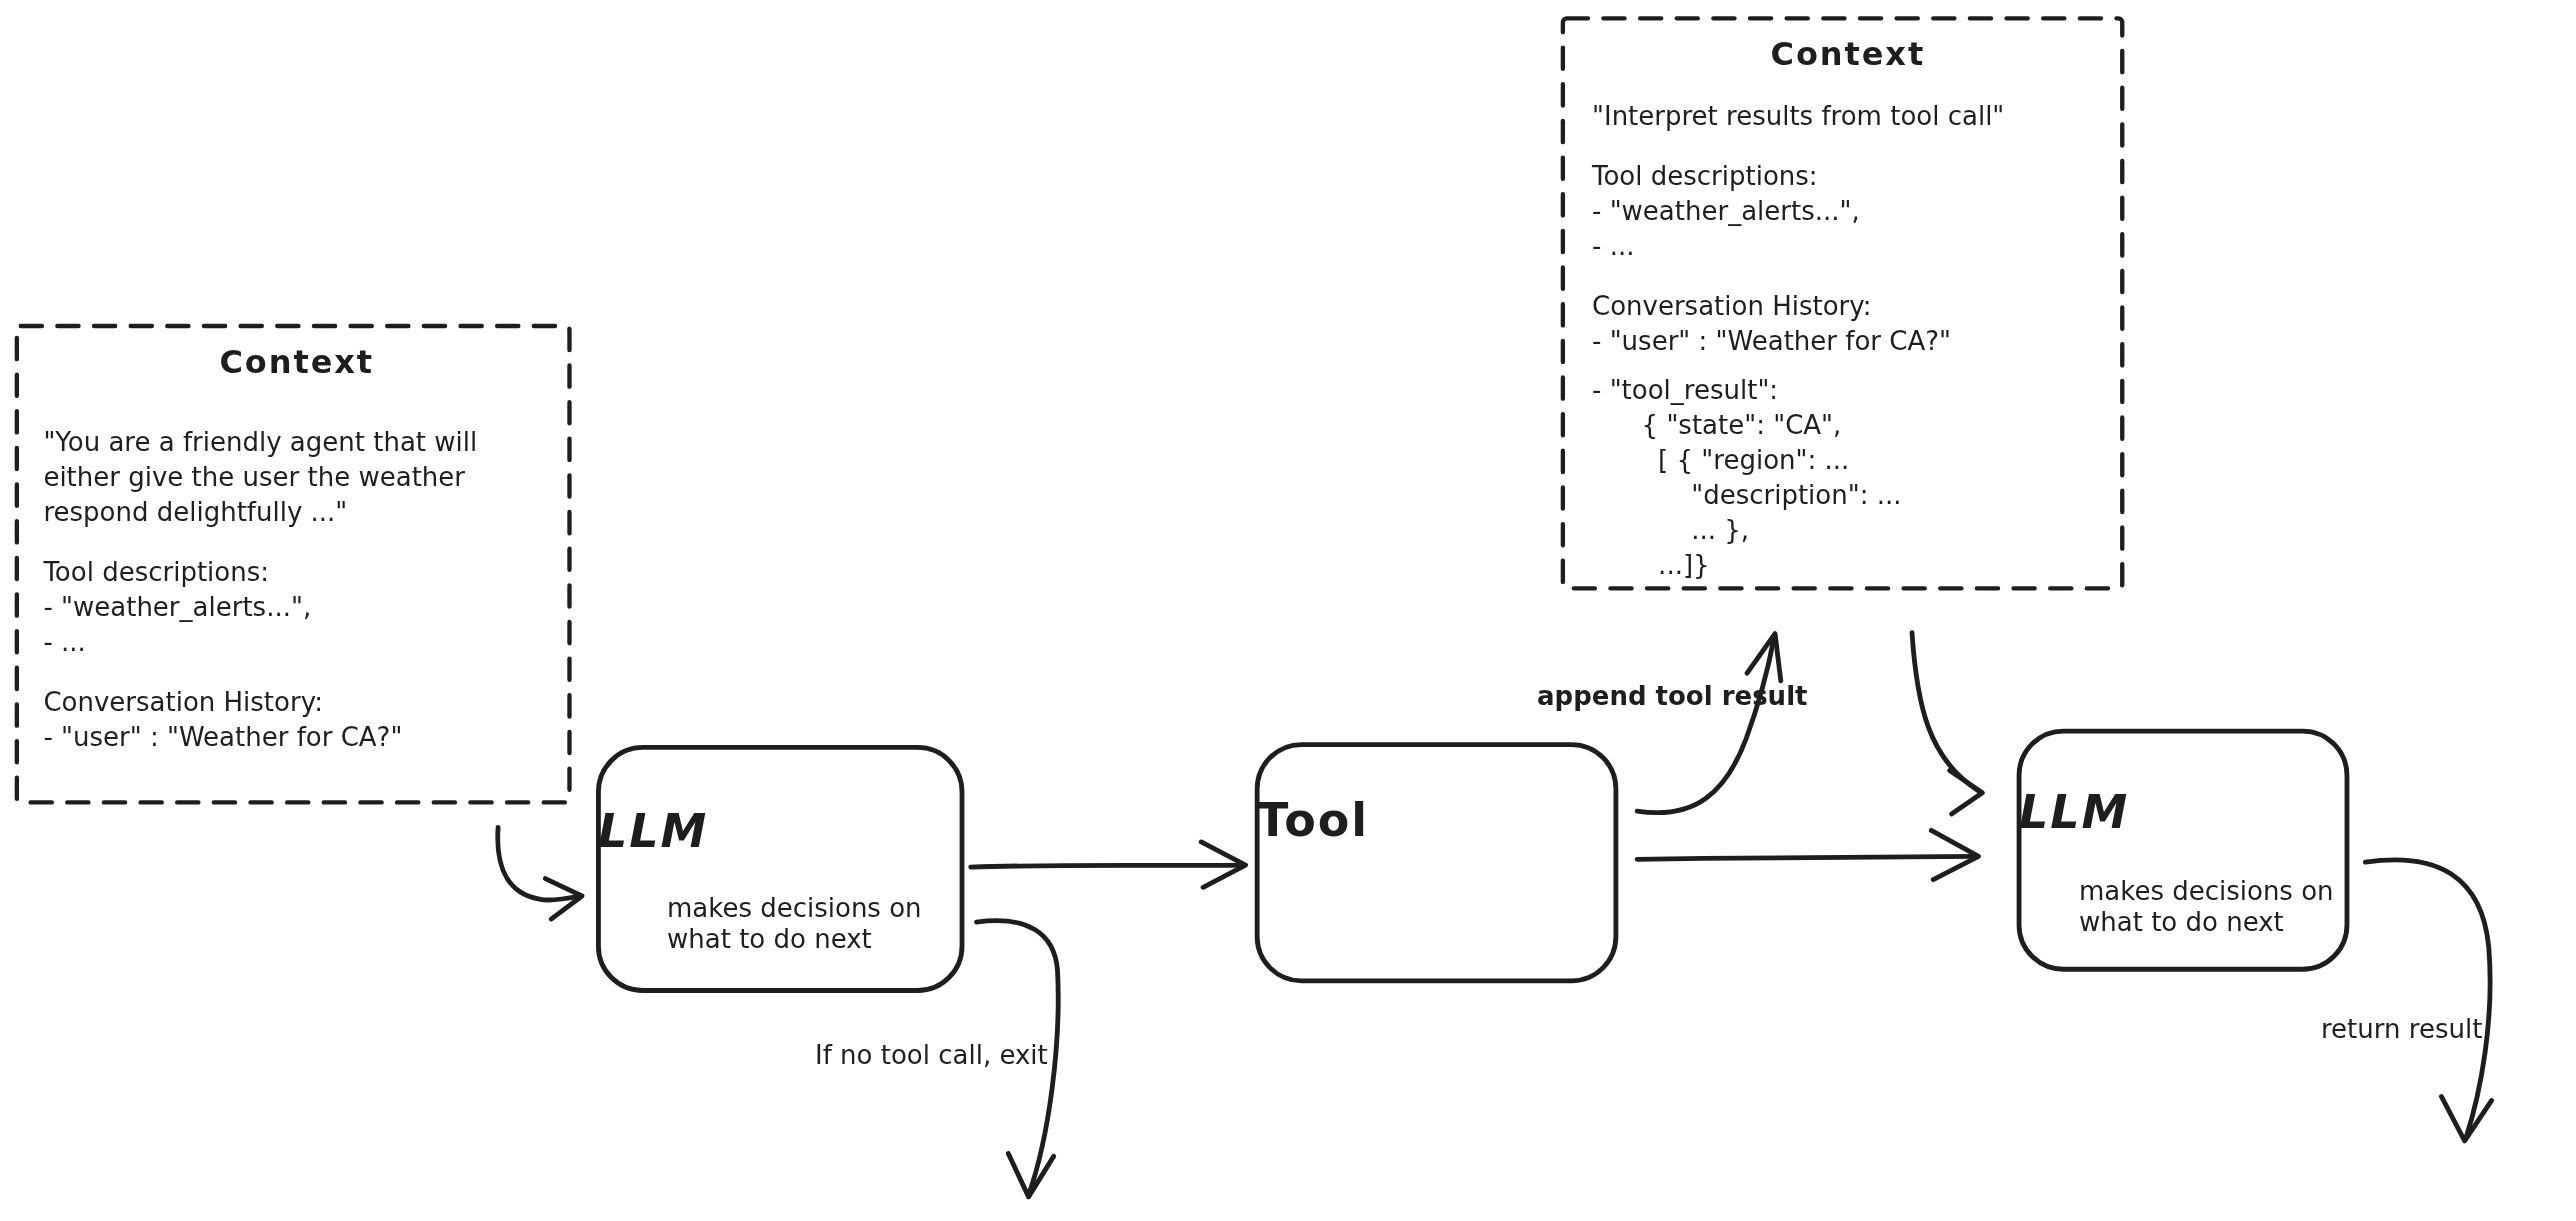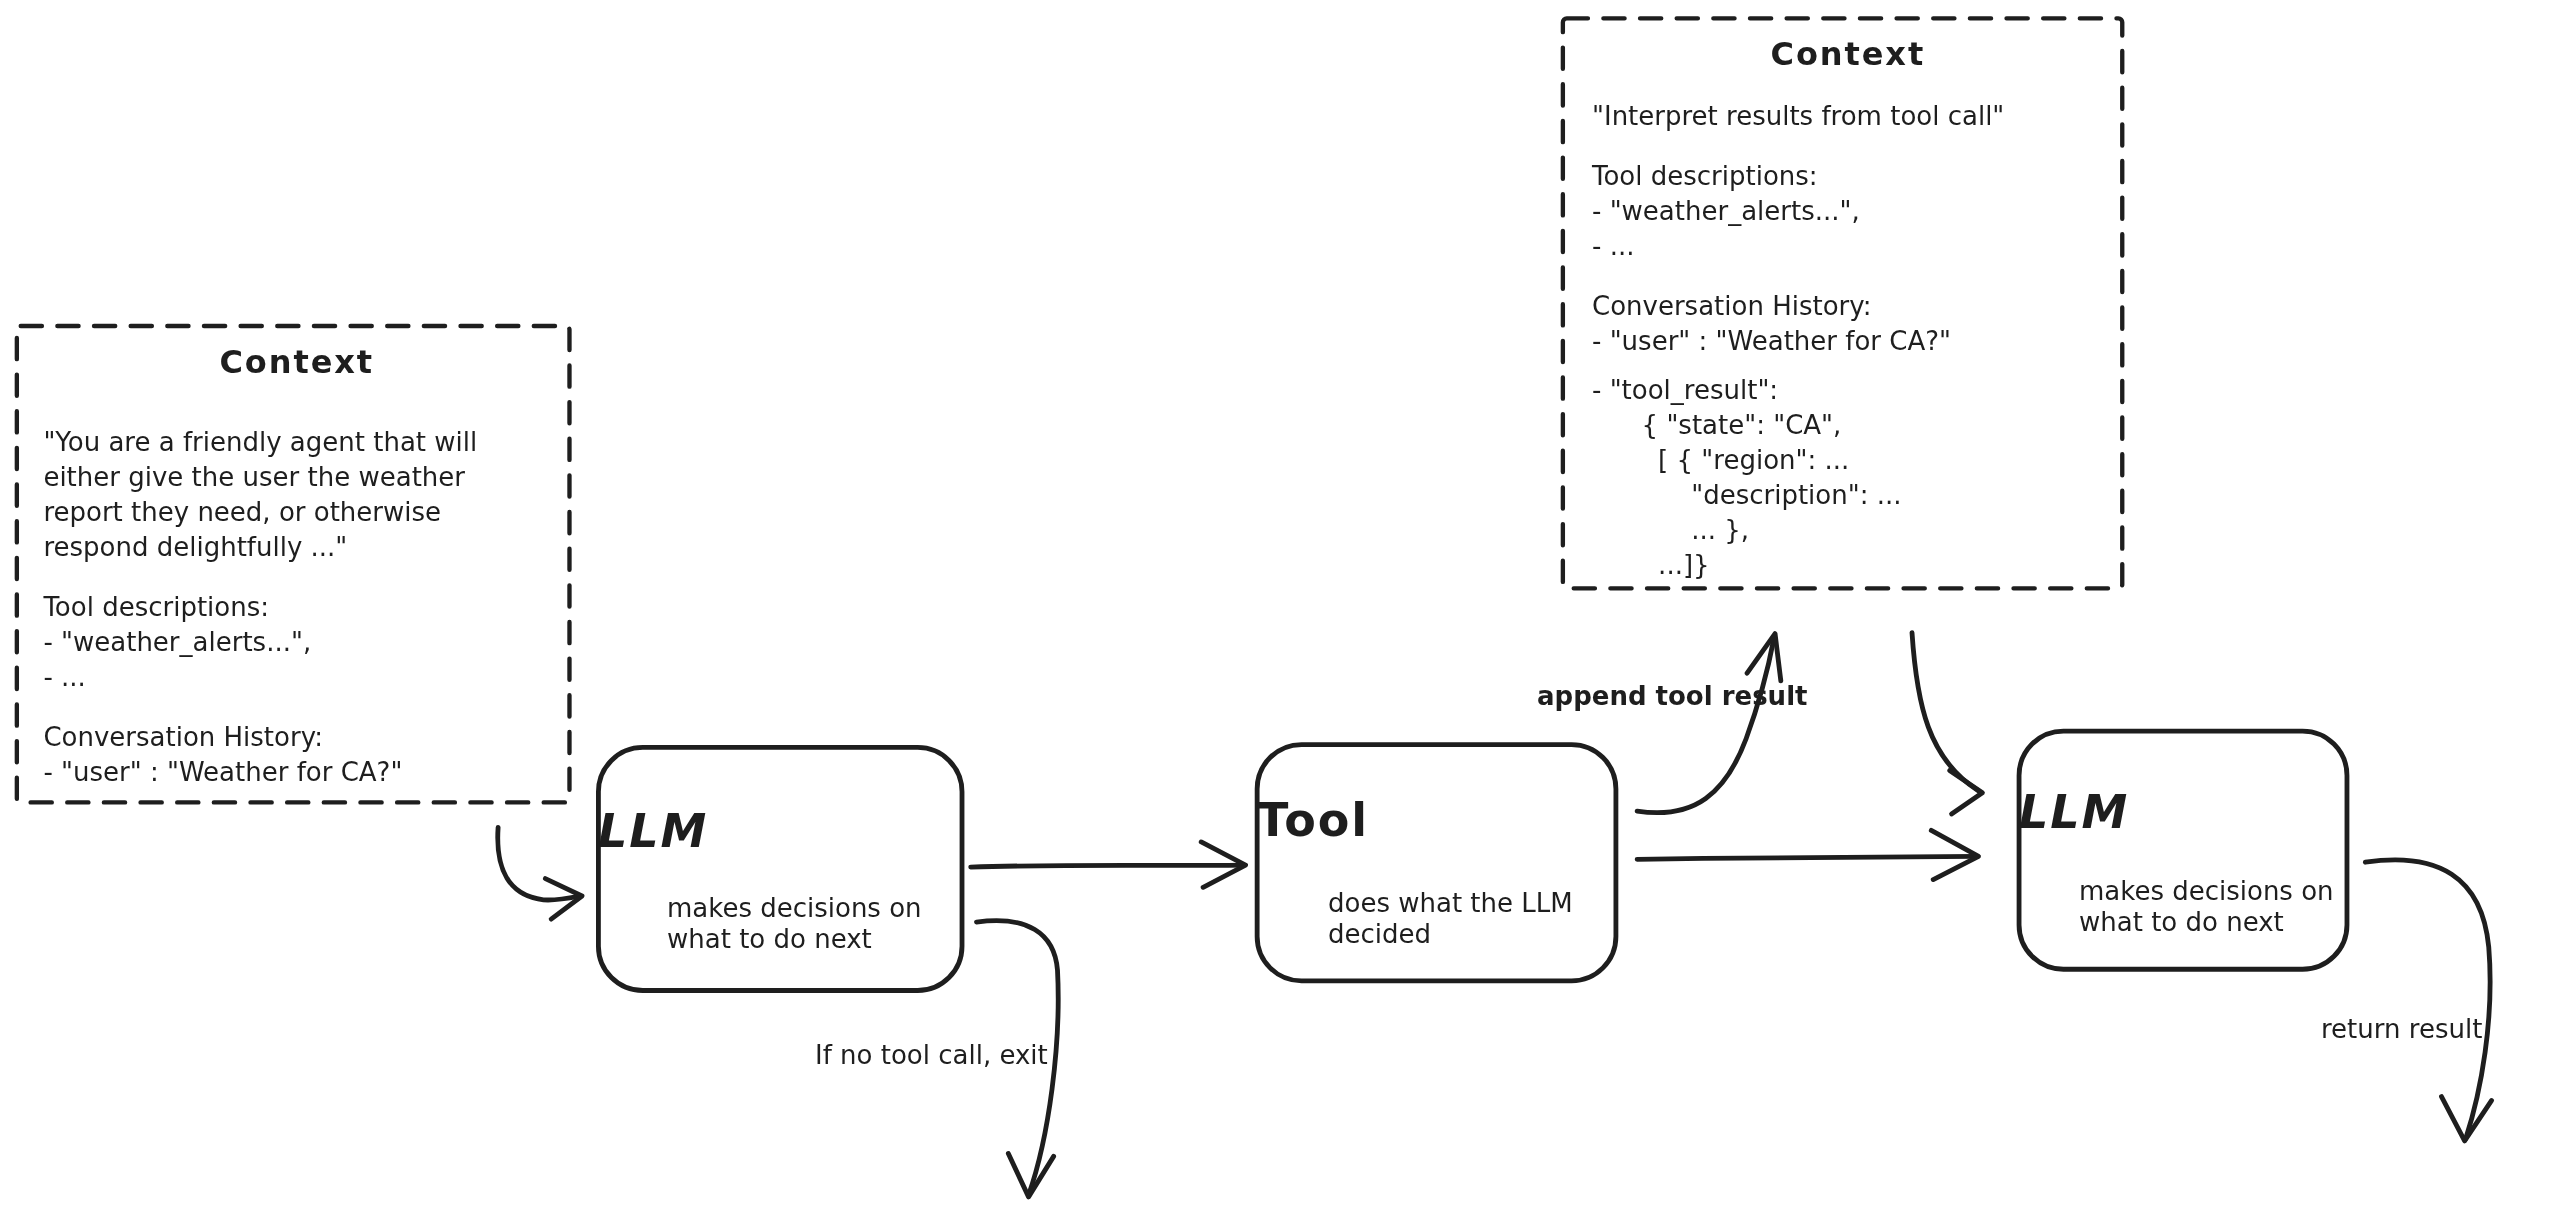--- a/index.html
+++ b/index.html
@@ -106,21 +106,20 @@
       <path d="M 2531 1137 L 2555 1183 L 2583 1141"></path>
     </g>
   </svg>
 
   <div class="ctx" id="ctx1">
     <div class="ctx-title">Context</div>
     <div class="ctx-body">
       <div class="para">
         <span class="line">"You are a friendly agent that will</span>
         <span class="line">either give the user the weather</span>
-        <span class="line">report they need, or otherwise</span>
         <span class="line">respond delightfully ..."</span>
       </div>
       <div class="para">
         <span class="line">Tool descriptions:</span>
         <span class="line">- "weather_alerts...",</span>
         <span class="line">- ...</span>
       </div>
       <div class="para tight">
         <span class="line">Conversation History:</span>
         <span class="line">- "user" : "Weather for CA?"</span>
@@ -157,24 +156,20 @@
   <div class="node" id="llm1">
     <div class="node-title italic">LLM</div>
     <div class="node-sub">
       <span class="line">makes decisions on</span>
       <span class="line">what to do next</span>
     </div>
   </div>
 
   <div class="node" id="tool">
     <div class="node-title">Tool</div>
-    <div class="node-sub">
-      <span class="line">does what the LLM</span>
-      <span class="line">decided</span>
-    </div>
   </div>
 
   <div class="node" id="llm2">
     <div class="node-title italic">LLM</div>
     <div class="node-sub">
       <span class="line">makes decisions on</span>
       <span class="line">what to do next</span>
     </div>
   </div>
 

